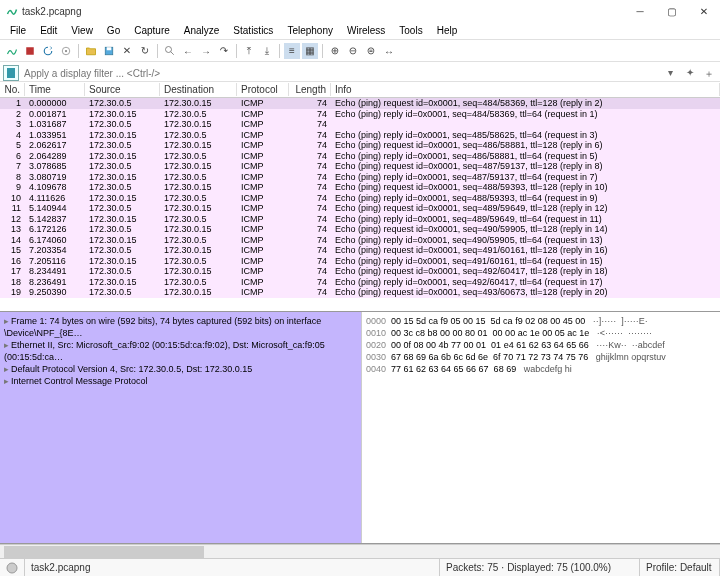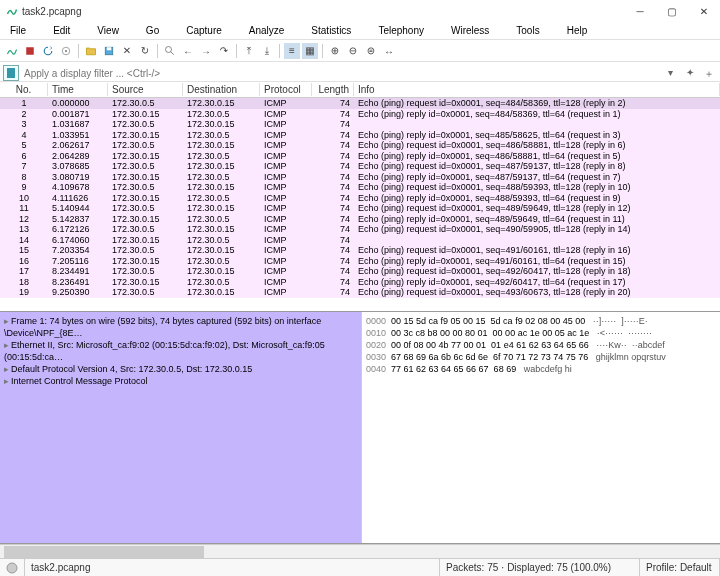--- a/index.html
+++ b/index.html
@@ -1,36 +1,36 @@
 <!DOCTYPE html>
 <html><head>
 <meta charset="utf-8">
 <style>
 *{margin:0;padding:0;box-sizing:border-box;font-family:"Segoe UI",Tahoma,sans-serif}
 body{background:#f0f0f0;overflow:hidden;width:720px;height:576px;display:flex;flex-direction:column;font-size:10px}
 .titlebar{height:22px;background:#fff;display:flex;align-items:center;padding-left:6px;color:#333}
 .titlebar .win{margin-left:auto;display:flex}
 .titlebar .win div{width:32px;height:22px;display:flex;align-items:center;justify-content:center;color:#333}
-.menubar{height:18px;background:#fff;display:flex;align-items:center;padding-left:4px;gap:15px;border-bottom:1px solid #e0e0e0}
+.menubar{height:18px;background:#fff;display:flex;align-items:center;padding-left:4px;gap:2px;border-bottom:1px solid #e0e0e0}
 .menubar span{padding:2px 6px}
 .toolbar{height:22px;background:#fff;display:flex;align-items:center;padding-left:4px;gap:2px;border-bottom:1px solid #e0e0e0}
 .toolbar .btn{width:16px;height:16px;display:flex;align-items:center;justify-content:center;color:#444}
 .sep{width:1px;height:14px;background:#ccc;margin:0 2px}
 .filterbar{height:20px;background:#fff;display:flex;align-items:flex-end;border-bottom:1px solid #e0e0e0}
 .filterbar .bk{width:16px;height:16px;border:1px solid #7aa;background:#eff;margin:0 3px;display:flex;align-items:center;justify-content:center}
 .filterbar input{flex:1;border:none;outline:none;font-size:10px;color:#888;padding:2px}
 .filterbar .fb{width:14px;height:14px;margin:0 2px;color:#666}
 .packet-list{flex:0 0 230px;background:#fff;overflow:hidden;display:flex;flex-direction:column;border-bottom:1px solid #999}
 .pl-header{display:flex;background:#fff;border-bottom:1px solid #ccc;height:16px;align-items:center}
 .pl-header div{padding:1px 4px;border-right:1px solid #e0e0e0;font-size:10px;color:#333;overflow:hidden;white-space:nowrap}
 .pl-body{flex:1;overflow:hidden}
 .pl-row{display:flex;height:10.5px;align-items:center;font-family:Consolas,monospace;font-size:9px;background:#fce8ff}
 .pl-row:nth-child(1){background:#e8d4f0}
 .pl-row div{padding:0 4px;overflow:hidden;white-space:nowrap}
-.c-no{width:48px;text-align:center}
+.c-no{width:25px;text-align:right}
 .c-time{width:60px}
 .c-src{width:75px}
 .c-dst{width:77px}
 .c-proto{width:52px}
 .c-len{width:42px;text-align:right}
 .c-info{flex:1}
 .detail-pane{display:flex;flex:1;overflow:hidden;border-bottom:1px solid #999}
 .tree{flex:0 0 362px;background:#c4b5fd;padding:3px 4px;font-family:Consolas,monospace;font-size:9px;line-height:12px;overflow:hidden;border-right:1px solid #ccc}
 .tree div::before{content:"▸ ";color:#777}
 .hex{flex:1;background:#fff;padding:3px 4px;font-family:Consolas,monospace;font-size:9px;line-height:12px;overflow:hidden;white-space:pre}
@@ -270,20 +270,21 @@
         <div class="c-len">74</div>
         <div class="c-info">Echo (ping) request  id=0x0001, seq=490/59905, ttl=128 (reply in 14)</div>
       </div>
       <div class="pl-row">
         <div class="c-no">14</div>
         <div class="c-time">6.174060</div>
         <div class="c-src">172.30.0.15</div>
         <div class="c-dst">172.30.0.5</div>
         <div class="c-proto">ICMP</div>
         <div class="c-len">74</div>
+        <div class="c-info">Echo (ping) reply    id=0x0001, seq=490/59905, ttl=64 (request in 13)</div>
       </div>
       <div class="pl-row">
         <div class="c-no">15</div>
         <div class="c-time">7.203354</div>
         <div class="c-src">172.30.0.5</div>
         <div class="c-dst">172.30.0.15</div>
         <div class="c-proto">ICMP</div>
         <div class="c-len">74</div>
         <div class="c-info">Echo (ping) request  id=0x0001, seq=491/60161, ttl=128 (reply in 16)</div>
       </div>

